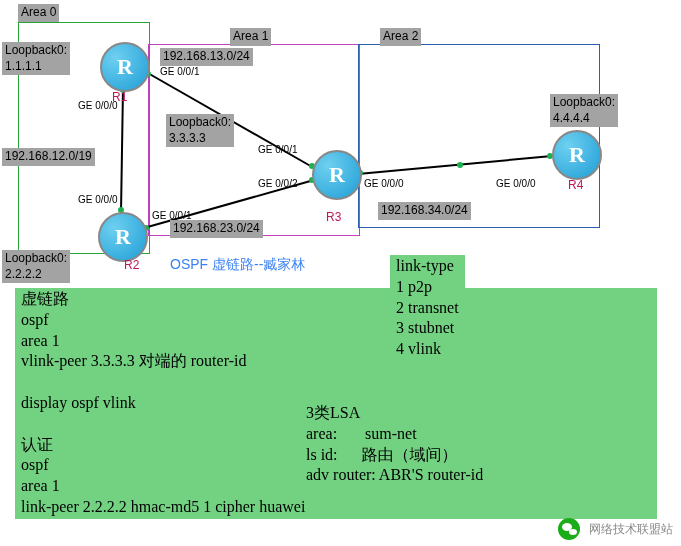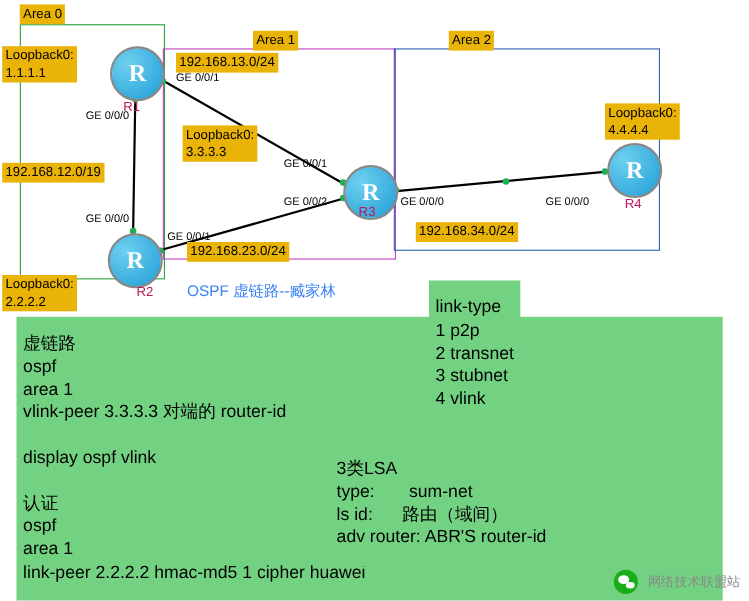--- a/index.html
+++ b/index.html
@@ -1,40 +1,40 @@
 <!DOCTYPE html>
 <html><head>
 <meta charset="utf-8">
 <style>
   body{margin:0;background:#fff;font-family:"Microsoft YaHei",Arial,sans-serif;width:681px;height:546px;position:relative;overflow:hidden}
-  .lbl{position:absolute;background:#eab308;color:#000;font-size:12px;line-height:1.3;padding:1px 3px;white-space:pre}
+  .lbl{position:absolute;background:#a3a3a3;color:#000;font-size:12px;line-height:1.3;padding:1px 3px;white-space:pre}
   .txt{position:absolute;color:#3b82f6;font-size:12px;white-space:pre}
   .area-box{position:absolute;border:1px solid}
   .router{position:absolute;width:46px;height:46px;border-radius:50%;background:radial-gradient(circle at 30% 30%,#6ed0f0,#1f9dd6);border:2px solid #888;display:flex;align-items:center;justify-content:center;color:#fff;font-size:22px;font-weight:bold;font-family:serif}
   .rname{position:absolute;font-size:12px;color:#be185d}
   svg.net{position:absolute;top:0;left:0;width:681px;height:546px;pointer-events:none}
   .ifc{position:absolute;font-size:10px;color:#000;white-space:nowrap}
-  .big-block{position:absolute;background:#73d282;color:#000;font-family:Liberation Sans, sans-serif;font-size:16px;line-height:1.3;padding:15px 6px;white-space:pre}
+  .big-block{position:absolute;background:#73d282;color:#000;font-family:Liberation Serif, serif;font-size:16px;line-height:1.3;padding:1px 6px;white-space:pre}
   .wechat{position:absolute;right:8px;bottom:6px;display:flex;align-items:center;gap:9px;font-size:12px;color:#888}
   .wechat-icon{width:22px;height:22px;border-radius:50%;background:#1aad19;position:relative}
   .wechat-icon::before,.wechat-icon::after{content:"";position:absolute;border-radius:50%;background:#fff}
   .wechat-icon::before{width:10px;height:8px;left:4px;top:5px}
   .wechat-icon::after{width:8px;height:6px;right:3px;bottom:5px}
   .dot{fill:#1eb050}
 </style>
 </head>
 <body>
 
 <div class="area-box" style="left:18px;top:22px;width:130px;height:230px;border-color:#2aa33a"></div>
 <div class="area-box" style="left:148px;top:44px;width:210px;height:190px;border-color:#c042c0"></div>
 <div class="area-box" style="left:358px;top:44px;width:240px;height:182px;border-color:#2a5fb0"></div>
 
 <div class="lbl" style="left:18px;top:4px">Area 0</div>
 <div class="lbl" style="left:230px;top:28px">Area 1</div>
-<div class="lbl" style="left:408px;top:28px">Area 2</div>
+<div class="lbl" style="left:380px;top:28px">Area 2</div>
 
 <svg class="net">
   <line x1="123" y1="88" x2="121" y2="212" stroke="#000" stroke-width="2"></line>
   <line x1="146" y1="72" x2="314" y2="168" stroke="#000" stroke-width="2"></line>
   <line x1="144" y1="228" x2="314" y2="180" stroke="#000" stroke-width="2"></line>
   <line x1="358" y1="174" x2="552" y2="156" stroke="#000" stroke-width="2"></line>
   <circle class="dot" cx="123" cy="90" r="3"></circle>
     <circle class="dot" cx="121" cy="210" r="3"></circle>
   <circle class="dot" cx="148" cy="74" r="3"></circle>
     <circle class="dot" cx="312" cy="166" r="3"></circle>
@@ -43,21 +43,21 @@
   <circle class="dot" cx="360" cy="173" r="3"></circle>
     <circle class="dot" cx="460" cy="165" r="3"></circle>
   <circle class="dot" cx="550" cy="156" r="3"></circle>
 </svg>
 
 <div class="router" style="left:100px;top:42px">R</div>
 <div class="rname" style="left:112px;top:90px">R1</div>
 <div class="router" style="left:98px;top:212px">R</div>
 <div class="rname" style="left:124px;top:258px">R2</div>
 <div class="router" style="left:312px;top:150px">R</div>
-<div class="rname" style="left:326px;top:185px">R3</div>
+<div class="rname" style="left:326px;top:210px">R3</div>
 <div class="router" style="left:552px;top:130px">R</div>
 <div class="rname" style="left:568px;top:178px">R4</div>
 
 <div class="lbl" style="left:2px;top:42px">Loopback0:
 1.1.1.1</div>
 <div class="lbl" style="left:2px;top:250px">Loopback0:
 2.2.2.2</div>
 <div class="lbl" style="left:166px;top:114px">Loopback0:
 3.3.3.3</div>
 <div class="lbl" style="left:550px;top:94px">Loopback0:
@@ -89,20 +89,20 @@
 认证
 ospf
 area 1
 link-peer 2.2.2.2 hmac-md5 1 cipher huawei</div>
 <div class="big-block" style="left:390px;top:255px">link-type
 1 p2p
 2 transnet
 3 stubnet
 4 vlink</div>
 <div class="big-block" style="left:300px;top:402px">3类LSA
-type:       sum-net
+area:       sum-net
 ls id:      路由（域间）
 adv router: ABR'S router-id</div>
 
 <div class="wechat">
   <span class="wechat-icon"></span>
   <span>网络技术联盟站</span>
 </div>
 
 </body></html>

